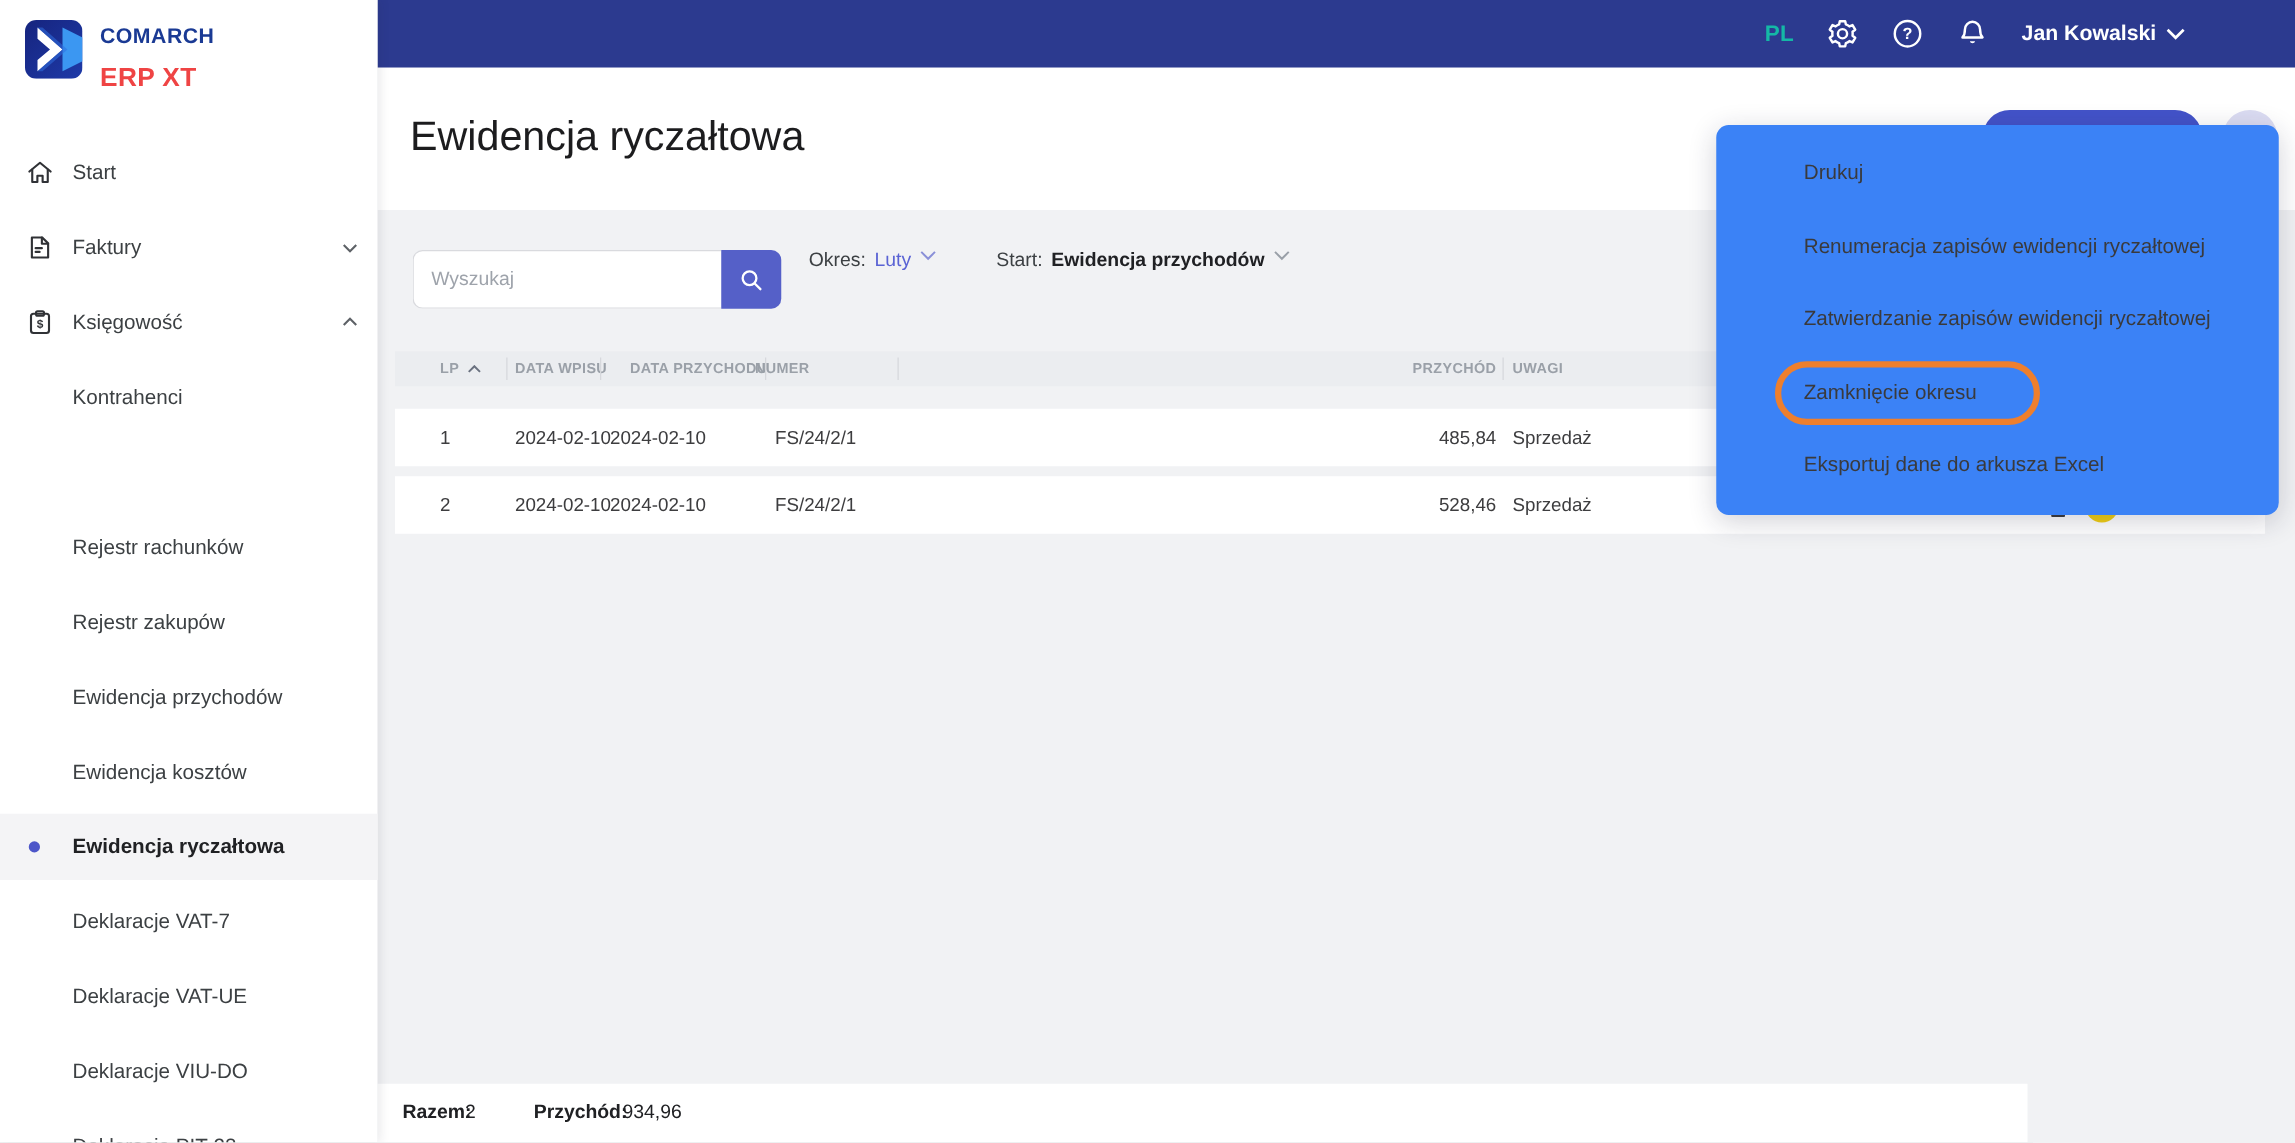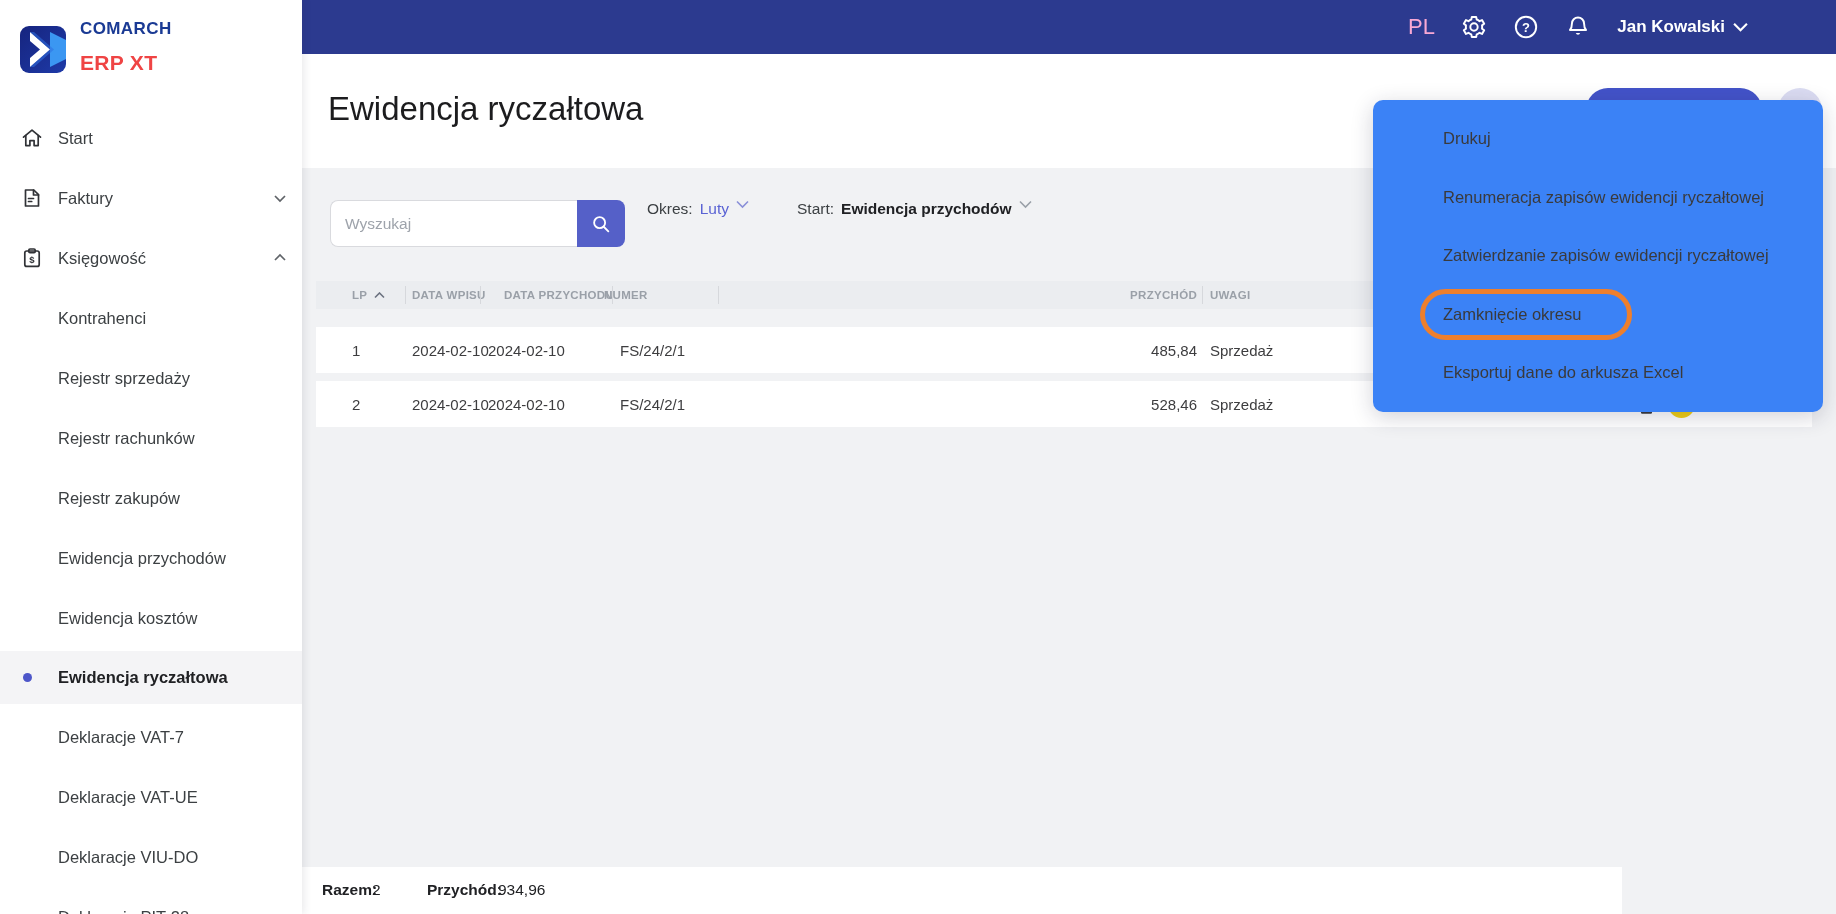--- a/index.html
+++ b/index.html
@@ -2,29 +2,29 @@
 <html lang="pl"><head>
 <meta charset="utf-8">
 <style>
   html,body{margin:0;padding:0;background:#e8e9eb;}
   *{box-sizing:border-box;font-family:"Liberation Sans",sans-serif;}
   .canvas{position:relative;width:1836px;height:914px;background:#f1f2f4;overflow:hidden;}
 
   
   .topbar{position:absolute;left:302px;top:0;width:1534px;height:54px;background:#2c3a8f;
           display:flex;align-items:center;justify-content:flex-end;padding-right:88px;gap:26px;z-index:6;}
-  .topbar .lang{color:#f9a8d4;font-size:22px;font-weight:400;letter-spacing:.2px;cursor:pointer;}
+  .topbar .lang{color:#14b8a6;font-size:18px;font-weight:700;letter-spacing:.2px;cursor:pointer;}
   .tb-icon{width:26px;height:26px;display:flex;align-items:center;justify-content:center;cursor:pointer;}
   .user-chip{display:flex;align-items:center;gap:8px;cursor:pointer;}
   .user-chip .uname{color:#fff;font-size:17px;font-weight:700;}
 
   
   .sidebar{position:absolute;left:0;top:0;width:302px;height:914px;background:#ffffff;
            box-shadow:2px 0 8px rgba(40,40,60,.10);z-index:10;}
-  .logo{position:absolute;left:20px;top:16px;display:flex;align-items:flex-end;gap:14px;}
+  .logo{position:absolute;left:20px;top:16px;display:flex;align-items:flex-start;gap:14px;}
   .logo-text{line-height:1;padding-top:4px;}
   .logo-text .l1{color:#1a3a94;font-weight:700;font-size:17px;letter-spacing:.4px;}
   .logo-text .l2{color:#ef4444;font-weight:700;font-size:21px;margin-top:15px;letter-spacing:.3px;}
   .nav-item{position:absolute;left:0;width:302px;height:48px;display:flex;align-items:center;cursor:pointer;}
   .nav-item .ico{position:absolute;left:20px;width:24px;height:24px;}
   .nav-item .lbl{position:absolute;left:58px;font-size:16.5px;color:#3c4043;}
   .nav-item .chev{position:absolute;right:14px;width:16px;height:16px;}
   .nav-item.selected{background:#f4f4f6;}
   .nav-item.selected .lbl{font-weight:700;color:#202124;}
   .sel-dot{position:absolute;left:23px;width:9px;height:9px;border-radius:50%;background:#4d56c9;}
@@ -167,23 +167,20 @@
       <span class="chev">
         <svg width="16" height="16" viewBox="0 0 16 16">
             <polyline points="3,10 8,5 13,10" fill="none" stroke="#5f6368" stroke-width="1.7"></polyline>
           </svg>
       </span>
     </div>
 
     <div class="nav-item" style="top:294px;">
       <span class="lbl">Kontrahenci</span>
       </div>
-    <div class="nav-item" style="top:354px;">
-      <span class="lbl">Rejestr sprzedaży</span>
-      </div>
     <div class="nav-item" style="top:414px;">
       <span class="lbl">Rejestr rachunków</span>
       </div>
     <div class="nav-item" style="top:474px;">
       <span class="lbl">Rejestr zakupów</span>
       </div>
     <div class="nav-item" style="top:534px;">
       <span class="lbl">Ewidencja przychodów</span>
       </div>
     <div class="nav-item" style="top:594px;">

